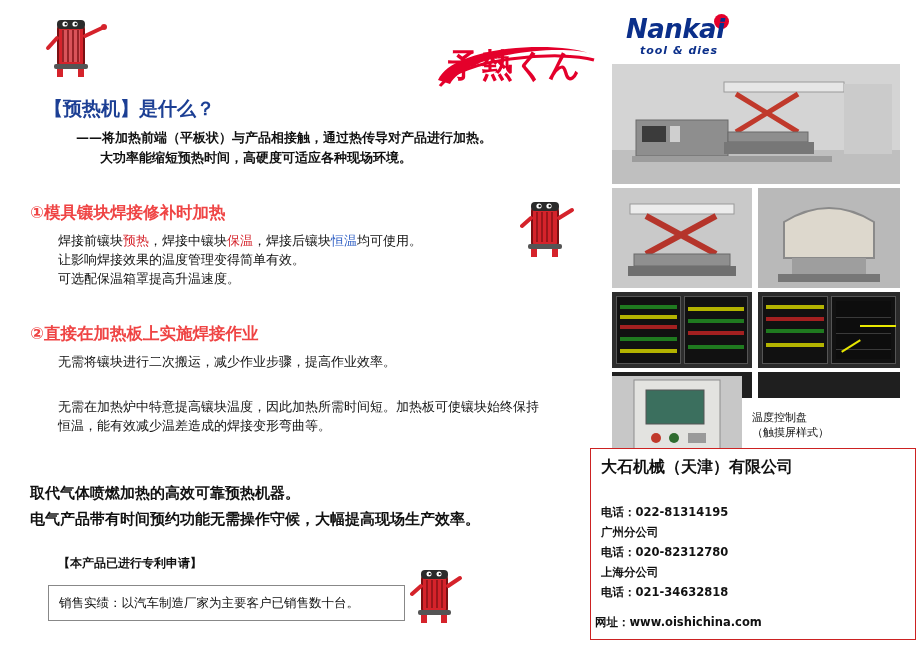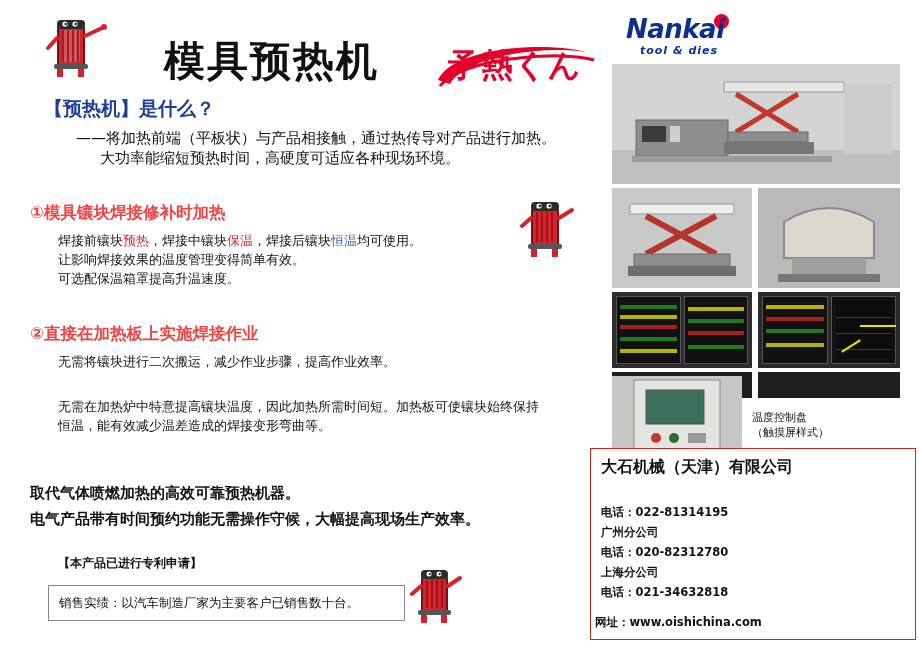--- a/index.html
+++ b/index.html
@@ -41,21 +41,21 @@
   }
   .jp-logo .jp-swoosh{
     position:absolute;left:0;top:0;
   }
   .section-q{
     position:absolute;left:44px;top:96px;
     font-size:19px;font-weight:bold;color:#1c3f94;
   }
   .lead{
     position:absolute;left:76px;top:128px;width:500px;
-    font-size:15px;line-height:20px;color:#111;font-weight:normal;
+    font-size:13px;line-height:20px;color:#111;font-weight:bold;
   }
   .lead .l2{margin-left:24px;display:block;}
   .lead .l3{margin-left:24px;display:block;}
 
   .item{
     position:absolute;left:30px;width:545px;
   }
   .item-h{
     font-size:16.5px;font-weight:bold;color:#ef4444;
   }
@@ -199,21 +199,20 @@
             <circle cx="31.7" cy="6" r="1.2" fill="#111"></circle>
           <path d="M41 18 L58 10" stroke="#d5232b" stroke-width="4" stroke-linecap="round"></path>
           <circle cx="60" cy="9" r="3" fill="#d5232b"></circle>
           <path d="M13 20 L4 30" stroke="#d5232b" stroke-width="4" stroke-linecap="round"></path>
           <rect x="10" y="46" width="34" height="5" rx="2" fill="#555"></rect>
           <rect x="13" y="51" width="6" height="8" fill="#d5232b"></rect>
           <rect x="34" y="51" width="6" height="8" fill="#d5232b"></rect>
         </svg>
       </span>
 
-      <div class="main-title">模具预热机</div>
 
       <div class="jp-logo">
         <svg class="jp-swoosh" width="165" height="52" viewBox="0 0 165 52">
           <path d="M4 40 C20 6, 120 0, 158 14 C130 4, 34 12, 16 44 Z" fill="#e4002b"></path>
           <path d="M6 46 C26 18, 128 10, 160 20" fill="none" stroke="#e4002b" stroke-width="3"></path>
         </svg>
         <div class="jp-text">予熱くん</div>
       </div>
     </div>
 

